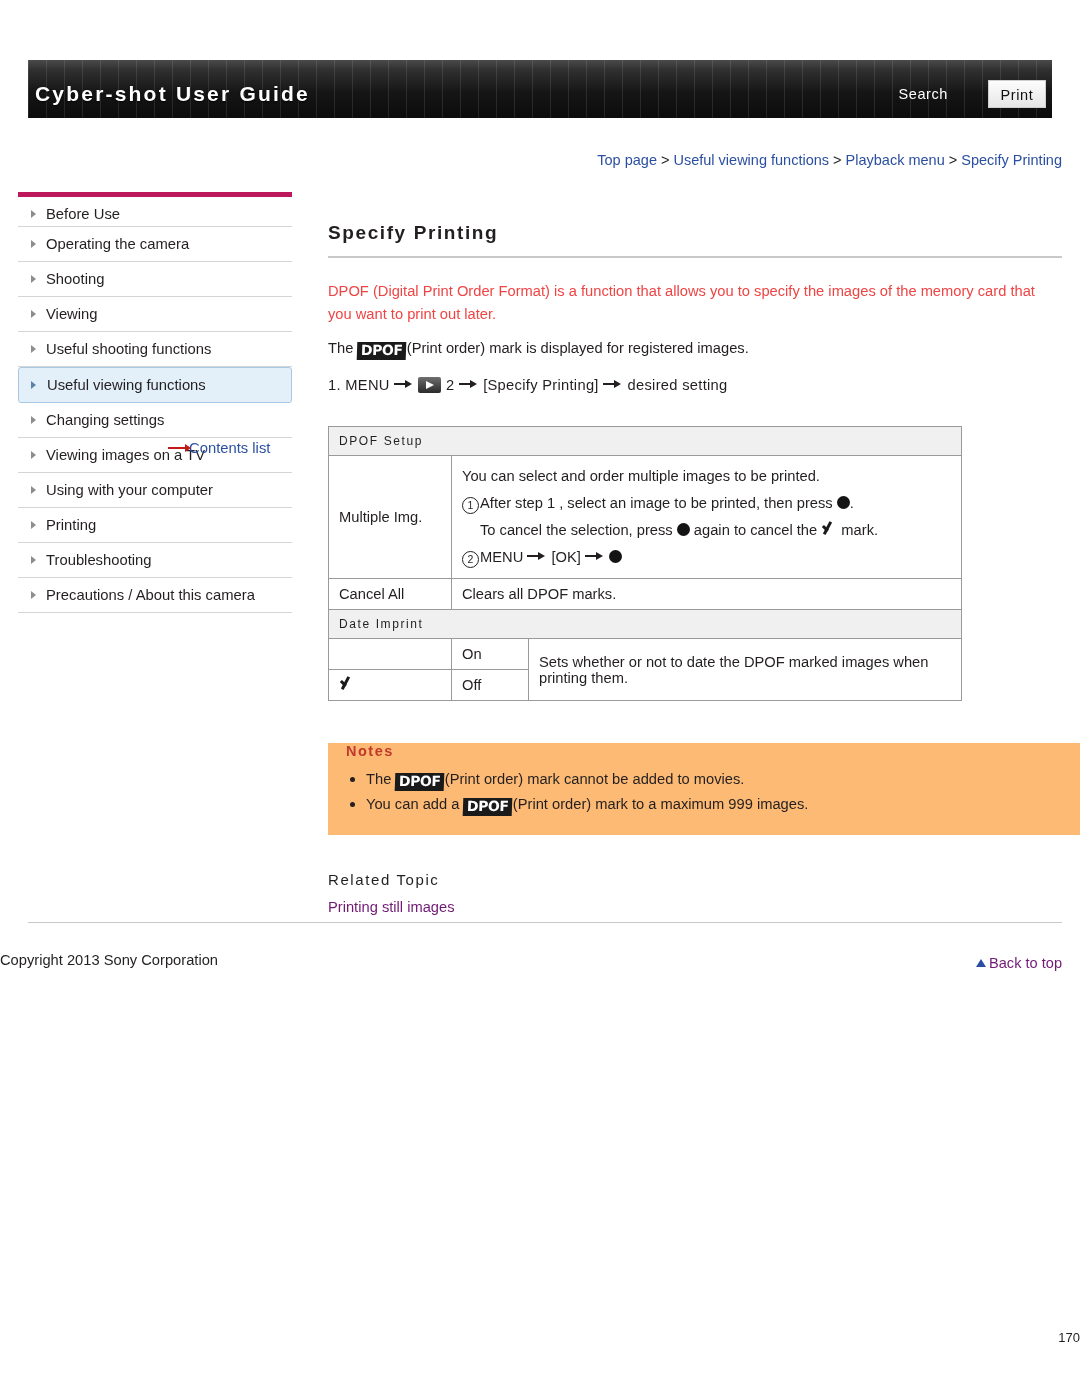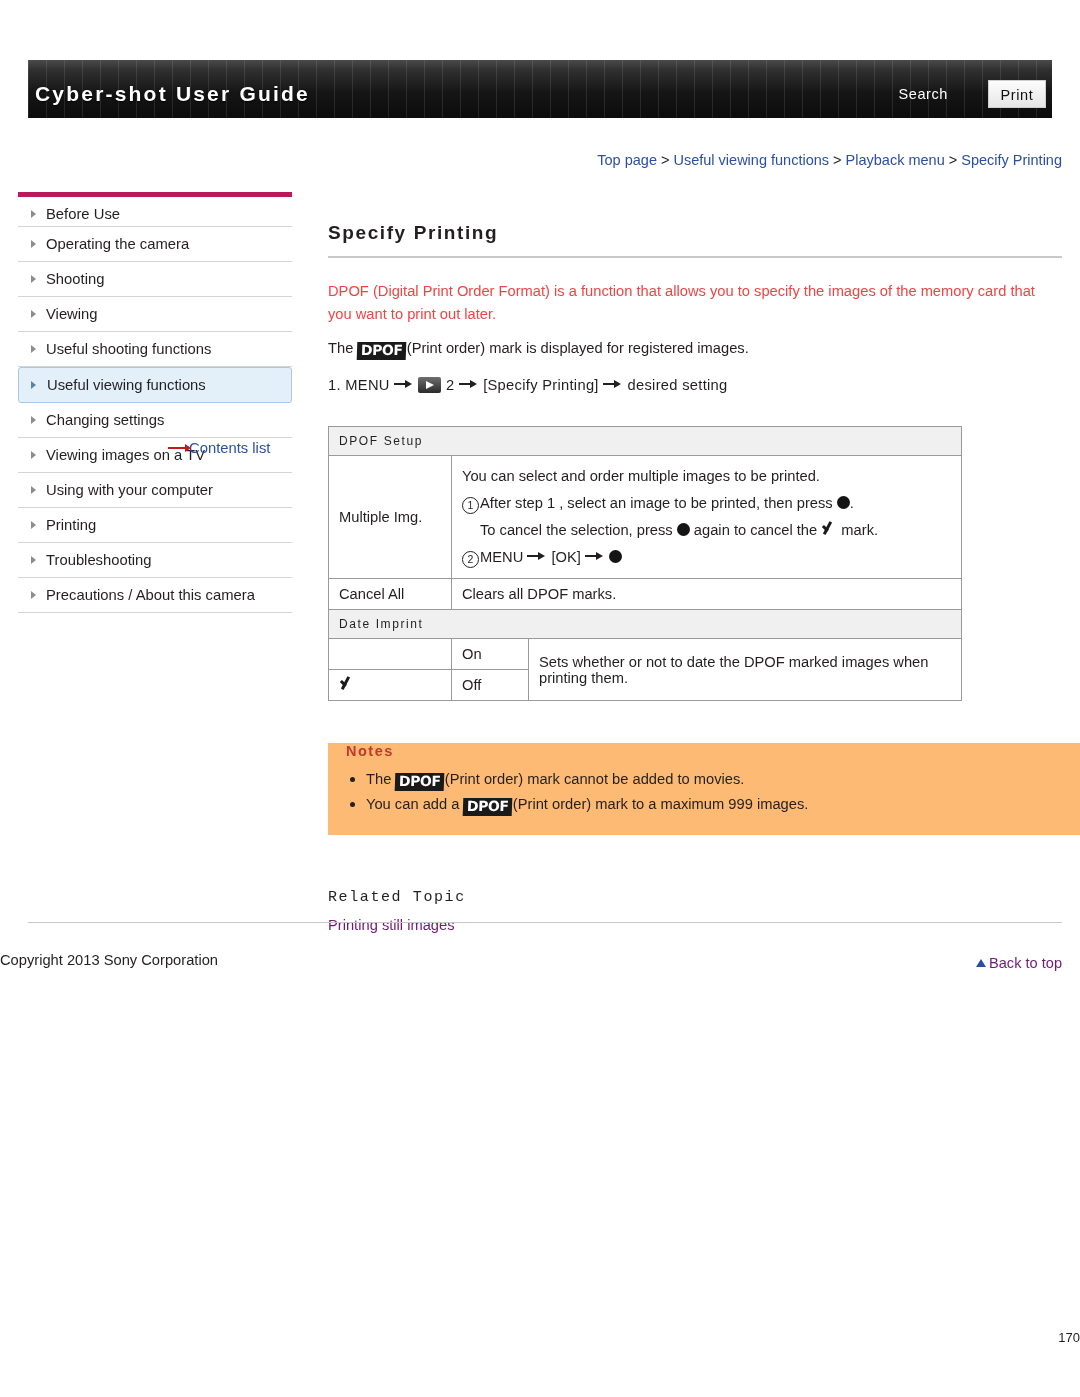--- a/index.html
+++ b/index.html
@@ -327,25 +327,24 @@
     content: "";
     position: absolute;
     left: 4px; top: 10px;
     width: 5px; height: 5px;
     border-radius: 50%;
     background: #231f20;
   }
 
   
   .related-head {
-    margin-top: 54px;
+    margin-top: 36px;
     font-size: 15px;
     letter-spacing: 1.6px;
     color: #231f20;
-    font-family: Liberation Mono, monospace;
   }
   .related-link {
     margin-top: 11px;
     font-size: 14.7px;
     color: #701a75;
     text-decoration: none;
     display: inline-block;
   }
 
   

